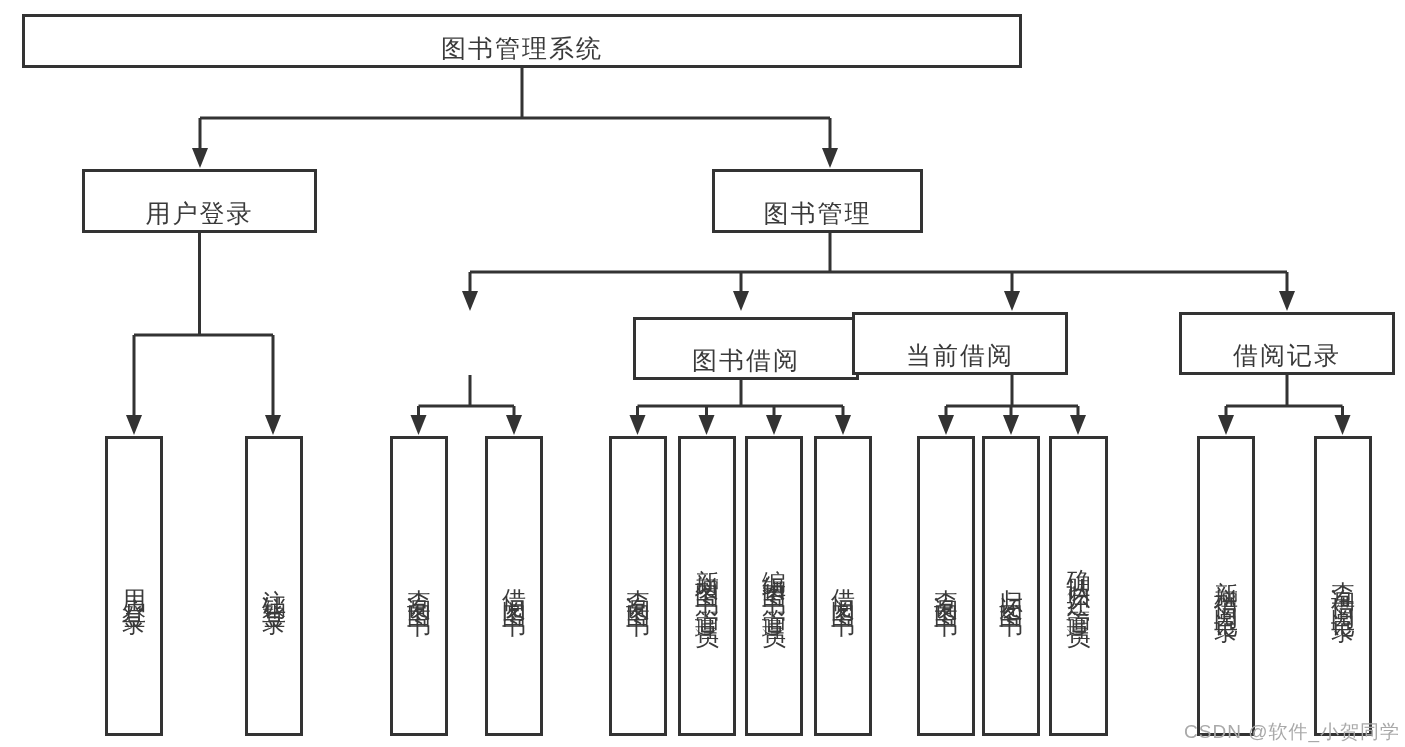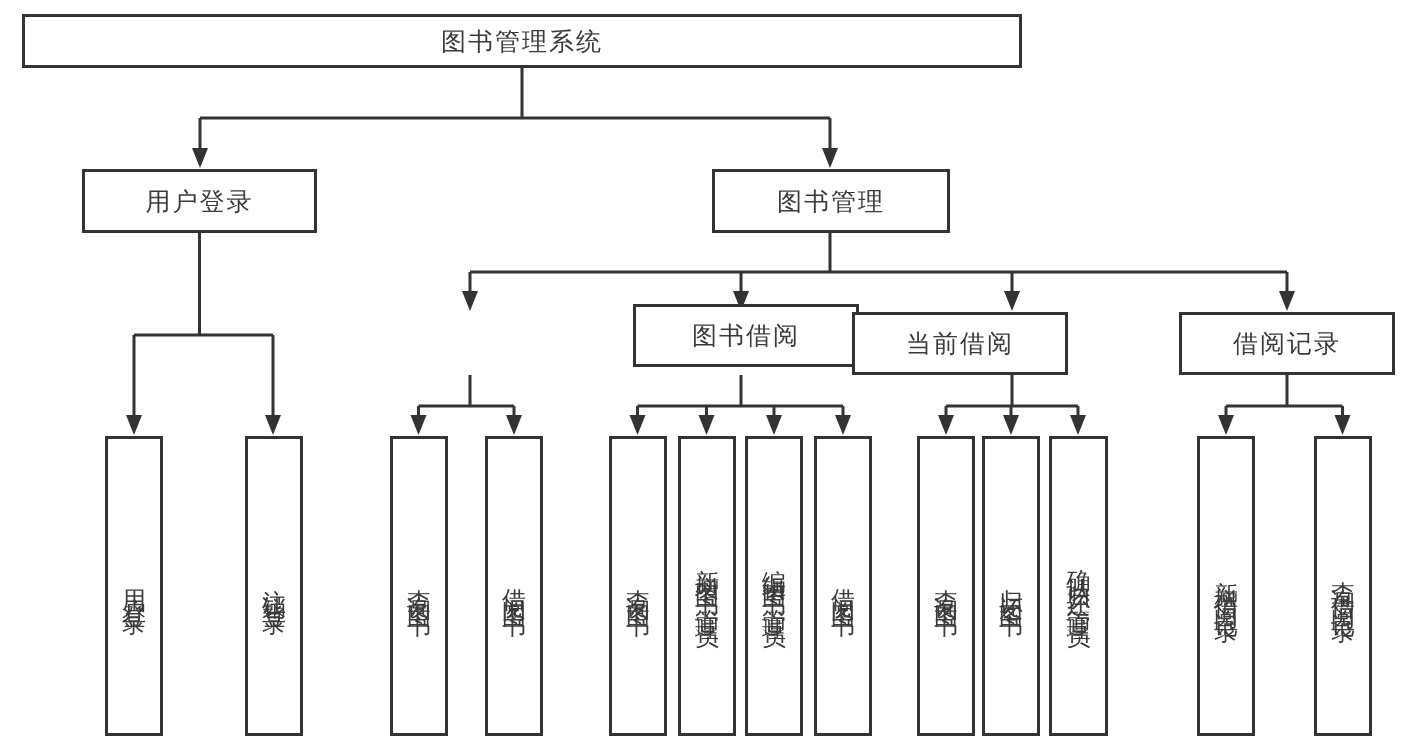--- a/index.html
+++ b/index.html
@@ -38,20 +38,21 @@
     border: 3px solid var(--line, #333);
     display: flex;
     align-items: center;
     justify-content: center;
     color: var(--text, #3a3a3a);
   }
   .h-node {
     font-size: 25px;
     letter-spacing: 2px;
     white-space: nowrap;
+    align-items: flex-end;
   }
   .v-node {
     width: 58px;
     height: 300px;
     top: 436px;
   }
   .v-node .vtext {
     writing-mode: vertical-rl;
     text-orientation: mixed;
     font-size: 24px;
@@ -124,25 +125,25 @@
     </g>
   </svg>
 
   <div class="node h-node" style="left:22px; top:14px; width:1000px; height:54px;">
     <span>图书管理系统</span>
   </div>
 
   <div class="node h-node" style="left:82px; top:169px; width:235px; height:64px;">
     <span>用户登录</span>
   </div>
-  <div class="node h-node" style="left:712px; top:169px; width:238px; height:64px;font-family:Liberation Serif, serif;">
+  <div class="node h-node" style="left:712px; top:169px; width:211px; height:64px;font-family:Liberation Serif, serif;">
     <span>图书管理</span>
   </div>
 
-  <div class="node h-node" style="left:633px; top:304px; width:226px; height:63px;">
+  <div class="node h-node" style="left:633px; top:317px; width:226px; height:63px;">
     <span>图书借阅</span>
   </div>
   <div class="node h-node" style="left:852px; top:312px; width:216px; height:63px;">
     <span>当前借阅</span>
   </div>
   <div class="node h-node" style="left:1179px; top:312px; width:216px; height:63px;">
     <span>借阅记录</span>
   </div>
 
   <div class="node v-node" style="left:105px;">
@@ -182,14 +183,15 @@
     <span class="vtext">确认归还（管理员）</span>
   </div>
 
   <div class="node v-node" style="left:1197px;">
     <span class="vtext">新增借阅记录</span>
   </div>
   <div class="node v-node" style="left:1314px;">
     <span class="vtext">查询借阅记录</span>
   </div>
 
+  <div class="watermark">CSDN @软件_小贺同学</div>
 
 </div>
 
 </body></html>

